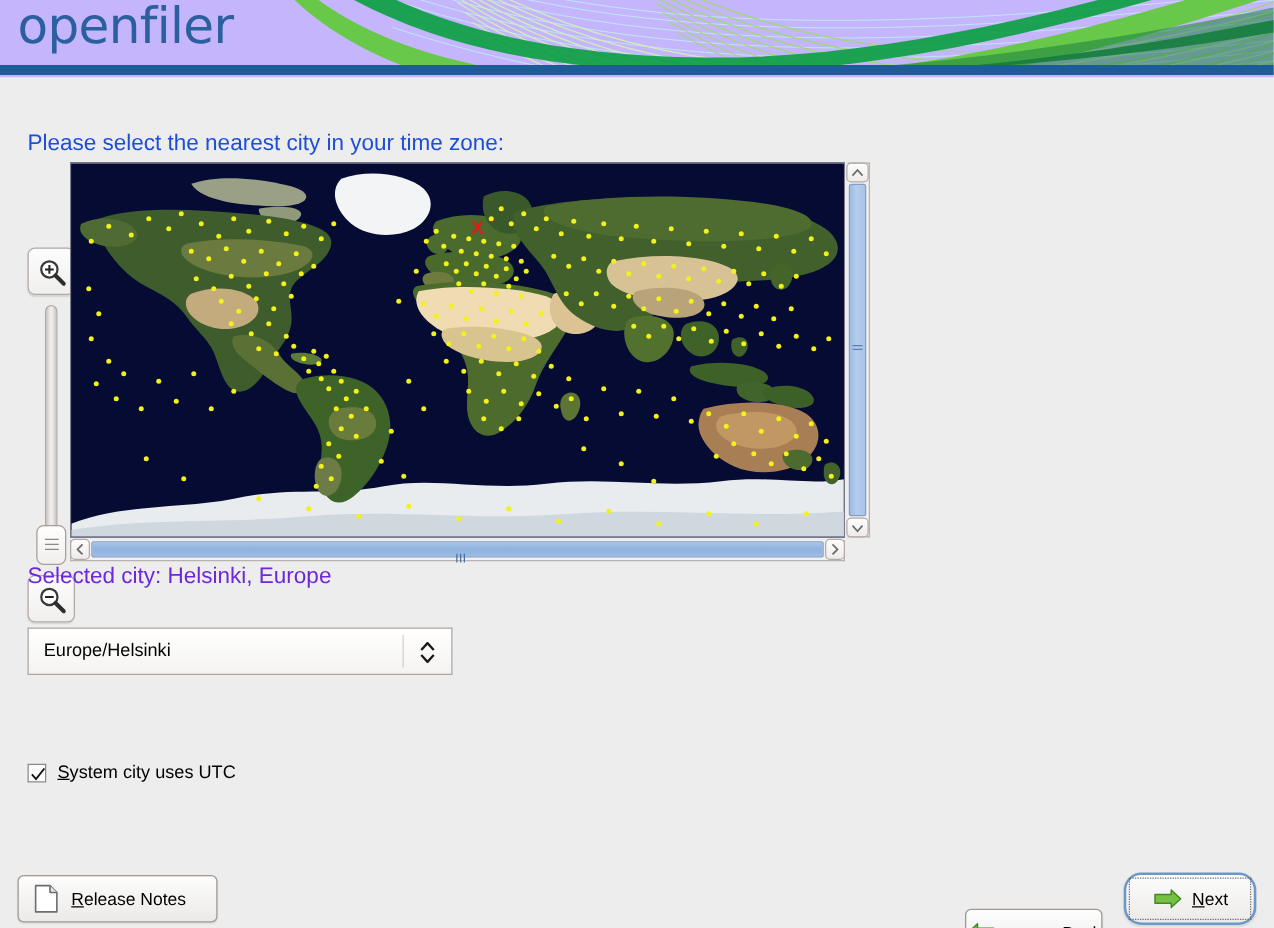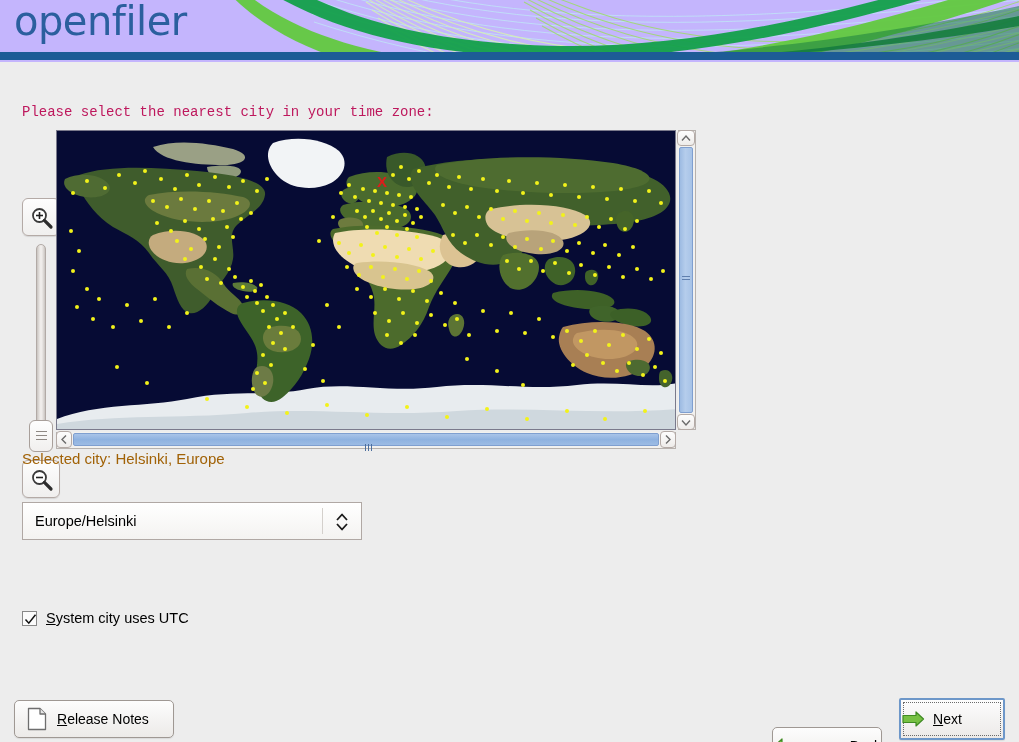--- a/index.html
+++ b/index.html
@@ -37,23 +37,22 @@
 
   
   #content {
     position: absolute; left: 0; top: 62px;
     width: 1019px; height: 680px;
     background: #ededed;
   }
 
   #prompt {
     position: absolute; left: 22px; top: 42px;
-    font-size: 14px; color: #be185d;
+    font-size: 18px; color: #1d4ed8;
     white-space: nowrap;
-    font-family: Liberation Mono, monospace;
   }
 
   
   #map-wrap {
     position: absolute; left: 56px; top: 68px;
     width: 638px; height: 318px;
   }
   #map-frame {
     position: absolute; left: 0; top: 0;
     width: 620px; height: 300px;
@@ -143,21 +142,21 @@
     border-radius: 2px;
   }
   #hs-grip { position:absolute; left: 291px; top: 3px; }
   #hs-grip b {
     display:inline-block; width:1px; height:7px; background:#4d6f9e; margin-right:2px;
   }
 
   
   #selected-city {
     position: absolute; left: 22px; top: 388px;
-    font-size: 15px; color: #a16207; white-space: nowrap;
+    font-size: 18px; color: #6d28d9; white-space: nowrap;
   }
   #tz-combo {
     position: absolute; left: 22px; top: 440px;
     width: 340px; height: 38px;
     background: linear-gradient(#ffffff,#f4f3f1);
     border: 1px solid #b0a8a4;
     border-radius: 0;
   }
   #tz-value {
     position: absolute; left: 12px; top: 10px;
@@ -195,23 +194,23 @@
     box-shadow: 0 1px 1px rgba(0,0,0,.08);
   }
   .btn .lbl { font-size: 14px; color: #000; }
   .btn .lbl u { text-decoration: underline; }
   #release-notes { left: 14px; top: 638px; width: 160px; height: 38px; padding-left: 12px; }
   #release-notes .lbl { margin-left: 10px; }
   #back-btn { left: 772px; top: 638px; width: 110px; height: 38px; justify-content: space-between; margin-top: 27px; }
   #back-btn .lbl { margin-left: 8px; }
   #next-btn {
     left: 899px; top: 636px; width: 106px; height: 42px;
-    justify-content: flex-start;
+    justify-content: center;
     border: 2px solid #6d97c9;
-    border-radius: 2px;
+    border-radius: 14px;
   }
   #next-btn .focus-ring {
     position: absolute; left: 2px; top: 2px; right: 2px; bottom: 2px;
     border: 1px dotted #6b6b6b;
   }
   #next-btn .lbl { margin-left: 8px; position: relative; }
   #next-btn .arrow { position: relative; }
 </style>
 </head>
 <body>

